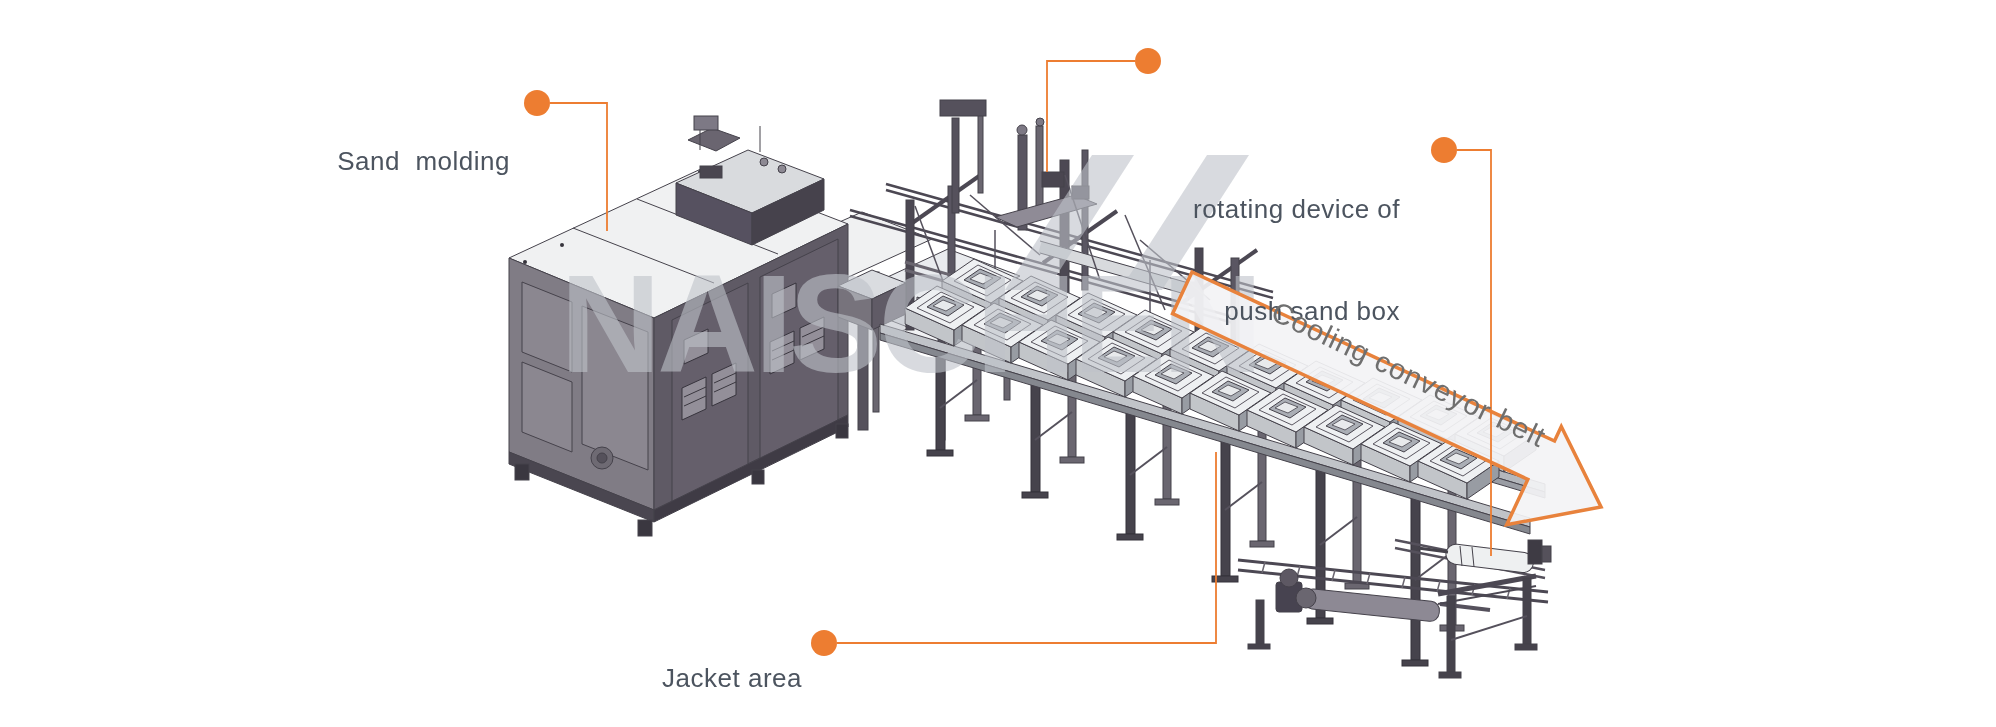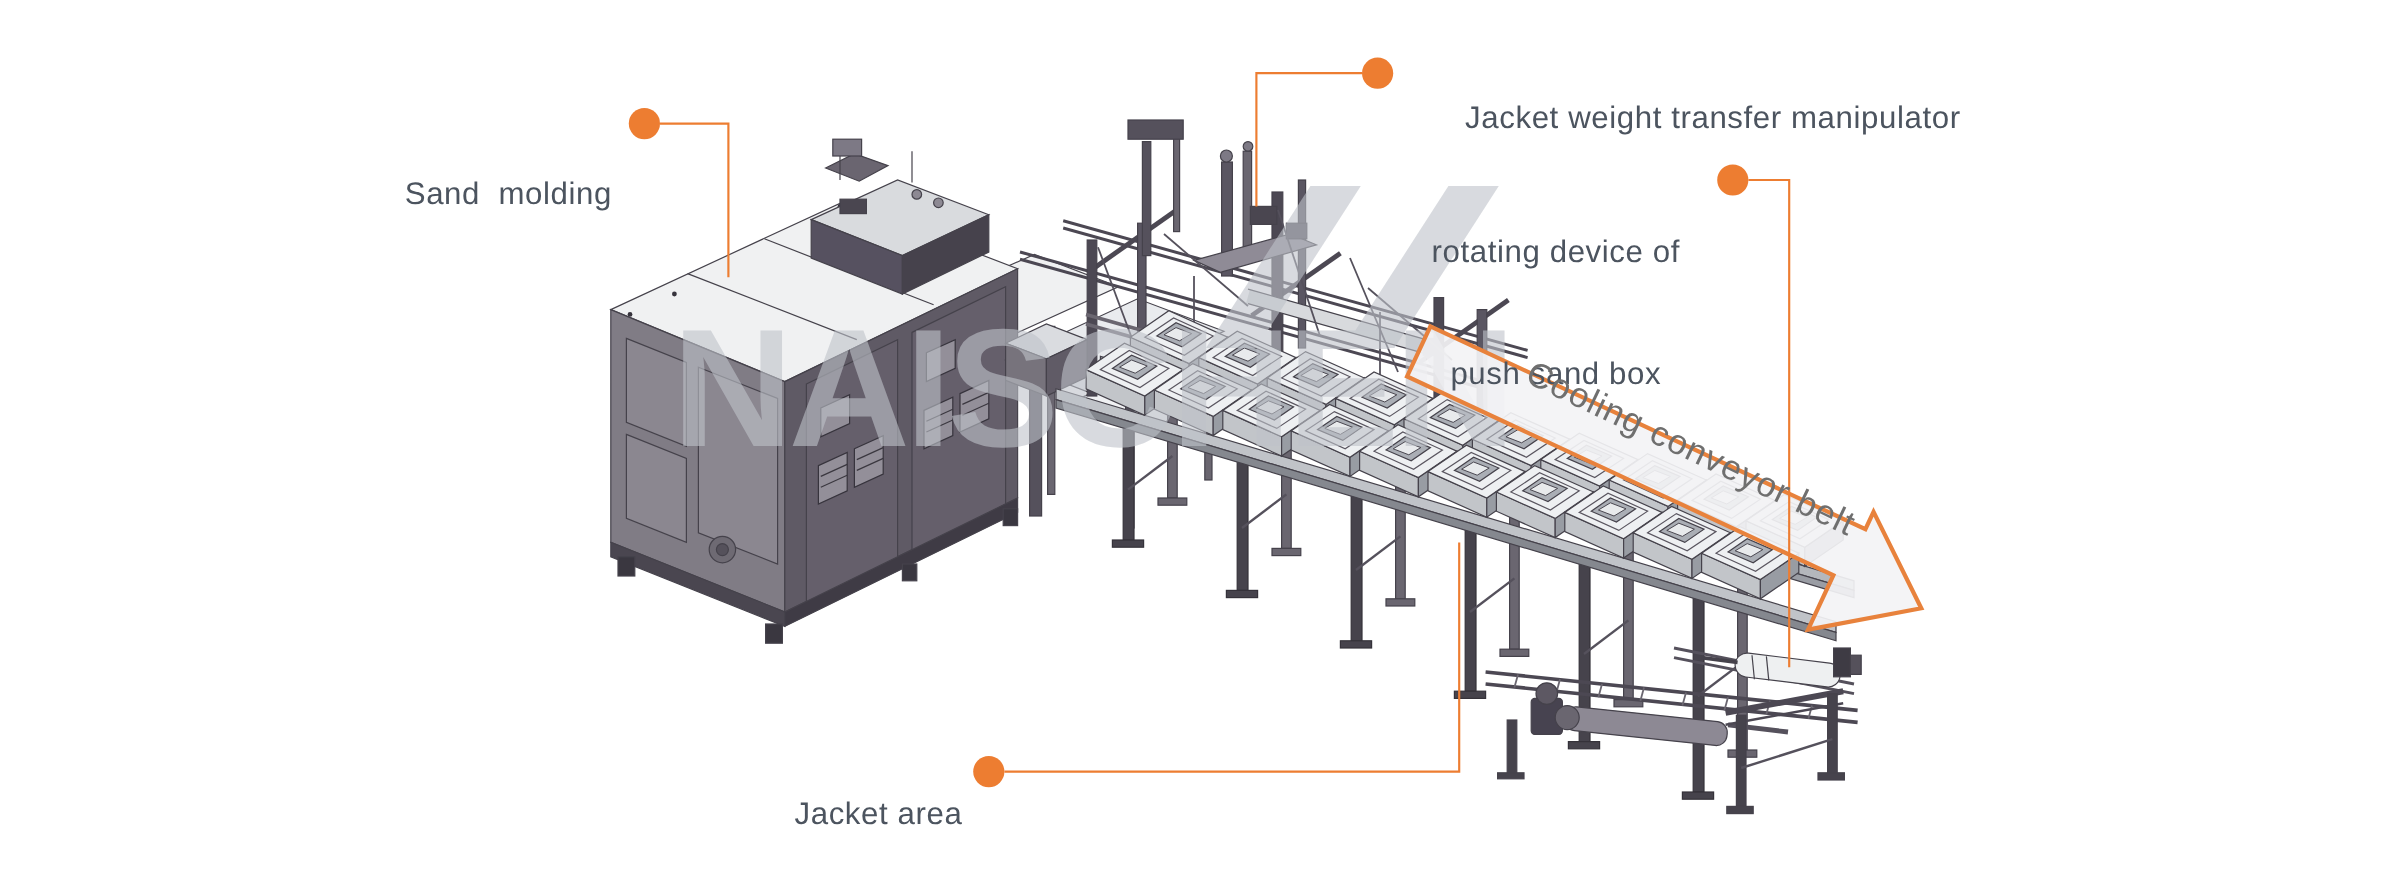--- a/index.html
+++ b/index.html
@@ -5,21 +5,21 @@
   html,body{margin:0;padding:0;background:#ffffff;}
   #stage{
     position:relative;width:1996px;height:727px;background:#ffffff;
     overflow:hidden;font-family:"Liberation Sans", sans-serif;
   }
   #stage svg{position:absolute;left:0;top:0;}
   .lbl{
     position:absolute;color:var(--label,#4c545f);font-size:26px;line-height:34px;
     letter-spacing:.5px;white-space:pre;z-index:3;
   }
-  .lbl.right{text-align:center;}
+  .lbl.right{text-align:right;}
   #lbl-cooling{
     position:absolute;left:1262px;top:250px;color:var(--flow,#6f6f6f);
     font-size:29px;letter-spacing:1px;transform:rotate(25.5deg);
     transform-origin:left top;white-space:pre;z-index:3;
   }
   .s{stroke:#45424b;stroke-width:1;}
   .acc-s{stroke:var(--accent,#ed7d31);}
   .acc-f{fill:var(--accent,#ed7d31);}
   text.wm{font-family:"Liberation Sans",sans-serif;font-weight:700;}
 </style>
@@ -319,23 +319,20 @@
     <circle cx="1148" cy="61" r="13"></circle>
     <circle cx="1444" cy="150" r="13"></circle>
     <circle cx="824" cy="643" r="13"></circle>
   </g>
 </svg>
 
   <div class="lbl right" style="right:1486px;top:76px;">
     <span style="display:block">Sand  molding</span>
   </div>
 
-  <div class="lbl" style="left:1190px;top:47px;">
-    <span>Jacket weight transfer manipulator</span>
-  </div>
 
   <div class="lbl right" style="right:596px;top:124px;">
     <span style="display:block">rotating device of</span>
     <span style="display:block">push sand box</span>
   </div>
 
   <div class="lbl" style="right:1194px;top:627px;">
     <span>Jacket area</span>
   </div>
 

